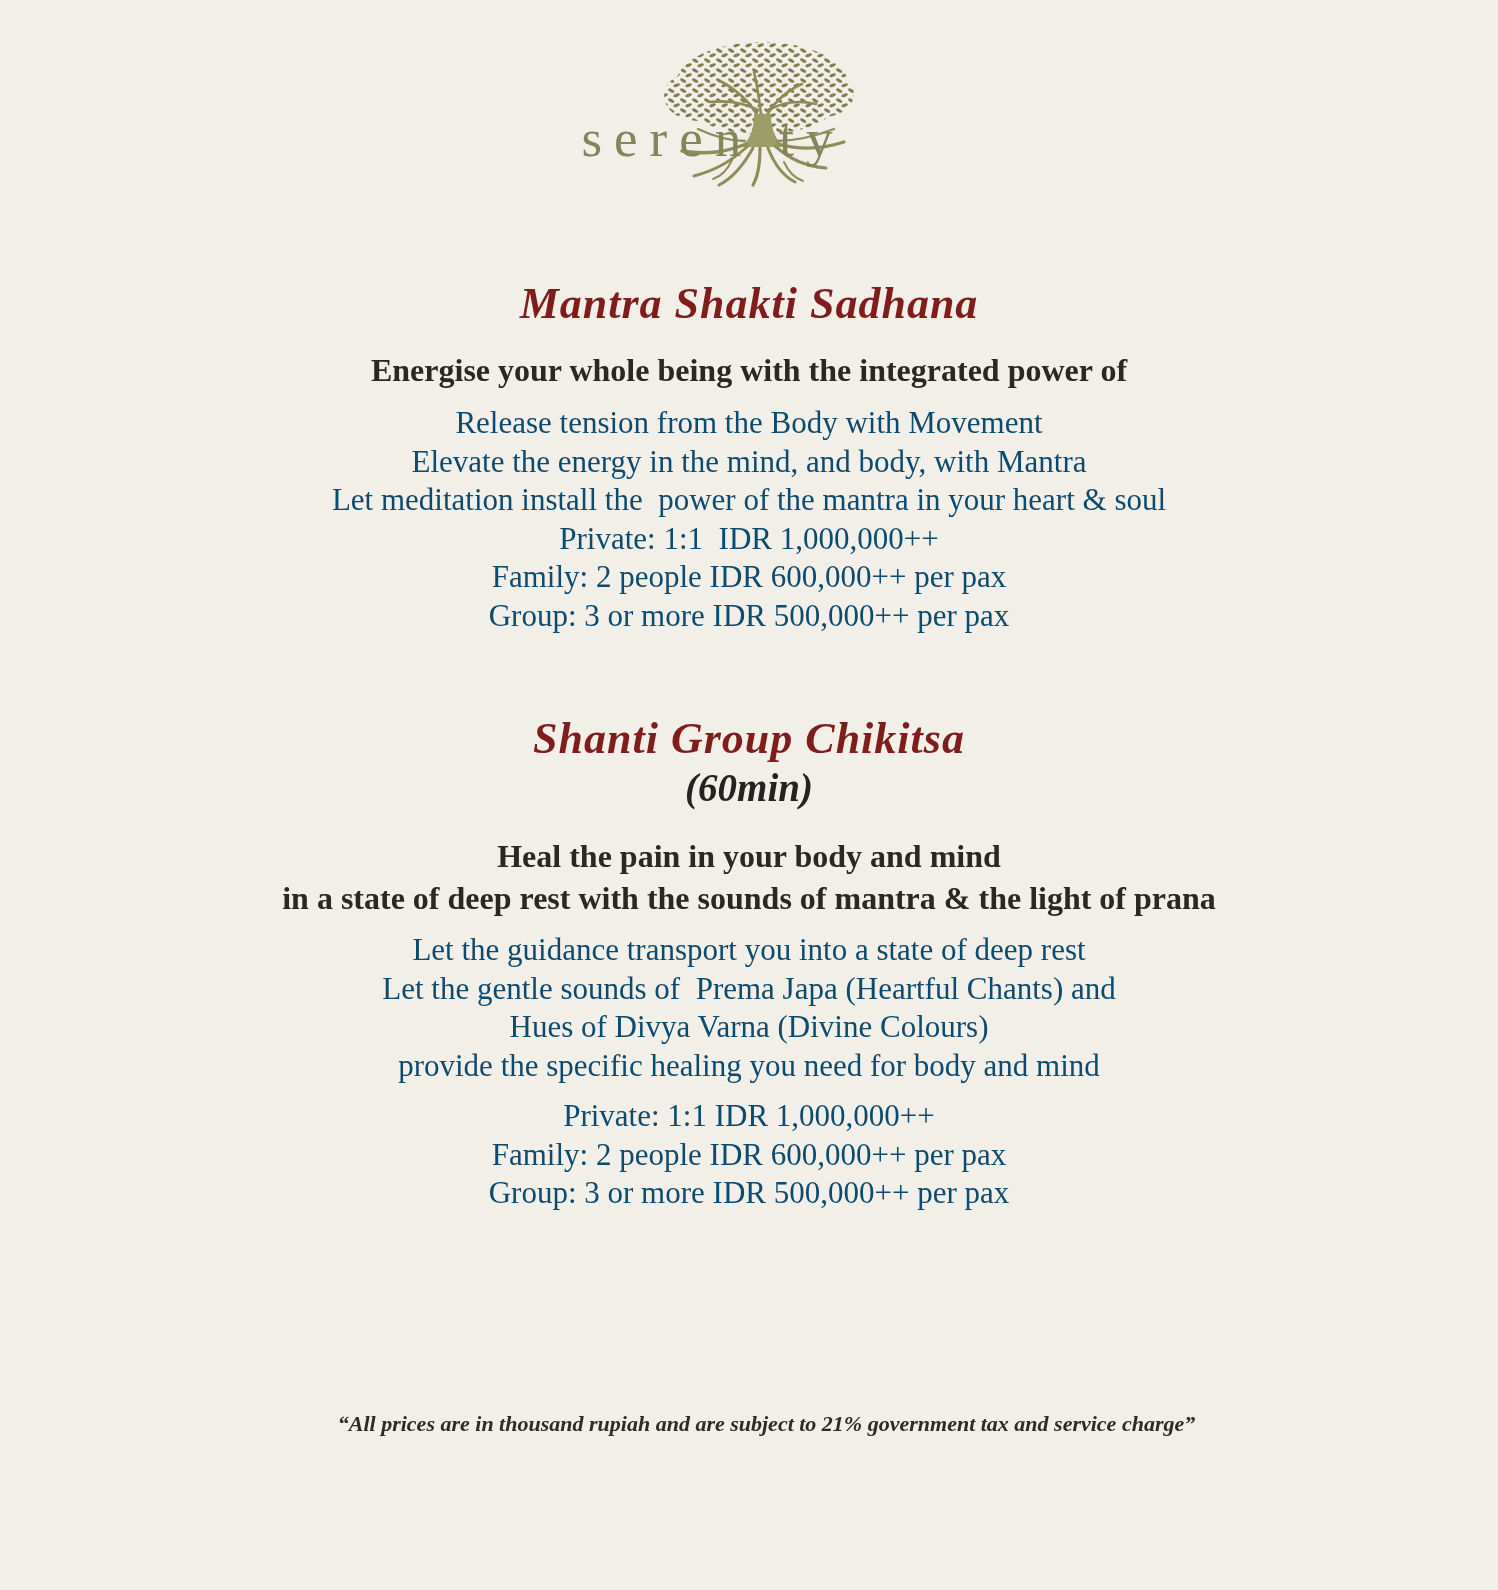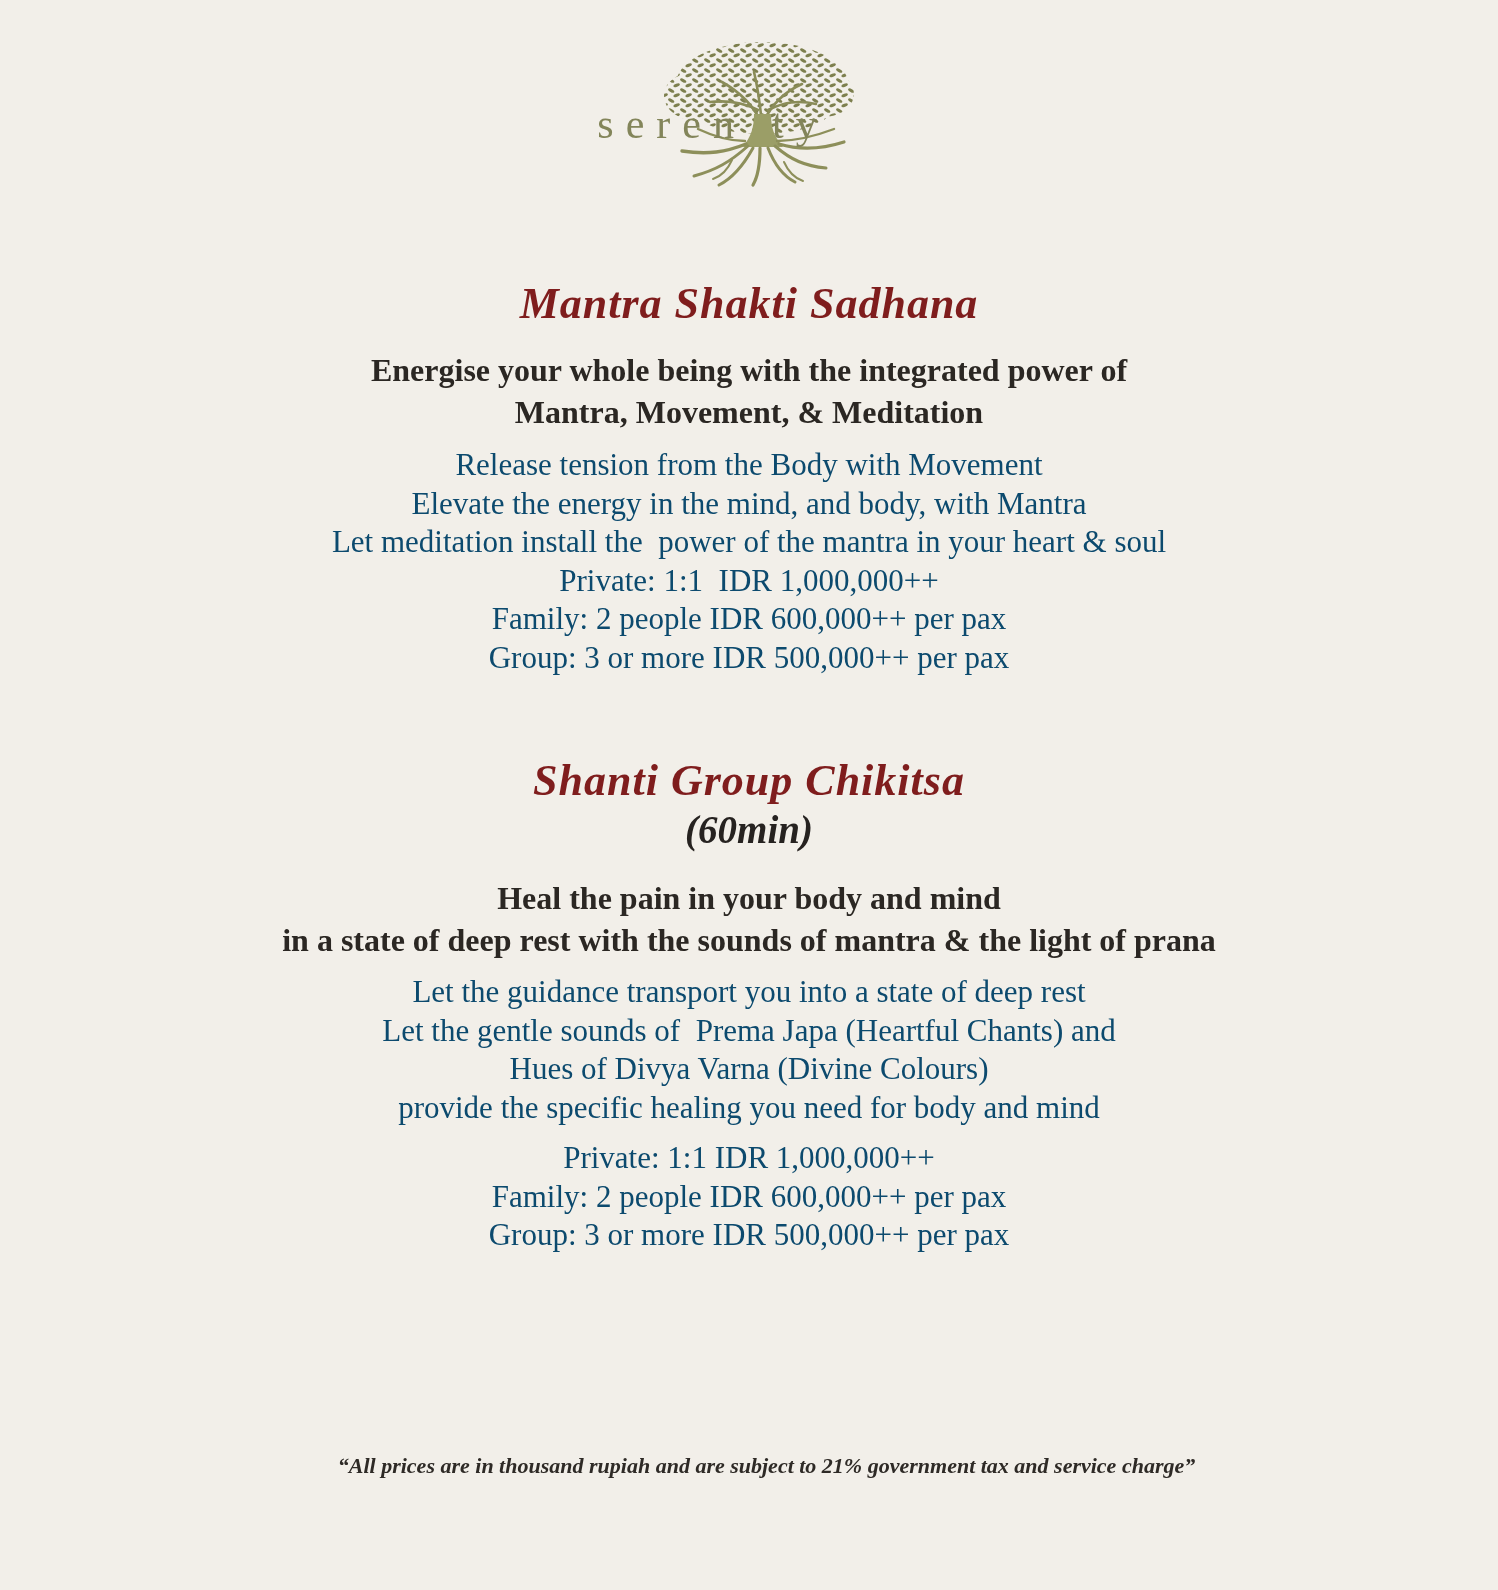--- a/index.html
+++ b/index.html
@@ -27,27 +27,27 @@
     transform: translateX(-36px);
   }
   .logo svg {
     position: absolute;
     top: 0;
     left: 50%;
     transform: translateX(calc(-50% + 34px));
   }
   .logo-text {
     position: absolute;
-    top: 65px;
+    top: 79px;
     left: 0;
     width: 100%;
     display: flex;
     justify-content: center;
     gap: 26px;
-    font-size: 42px;
+    font-size: 53px;
     line-height: 42px;
     letter-spacing: 12px;
     color: #83855a;
   }
 
   
   .service-title {
     margin: 0;
     margin-top: 86px;
     font-size: 44px;
@@ -145,21 +145,20 @@
     <div class="logo-text">
       <span>seren</span>
       <span>ty</span>
     </div>
   </header>
 
   <section class="section-1">
     <h1 class="service-title">Mantra Shakti Sadhana</h1>
     <div class="tagline">
         <div class="line">Energise your whole being with the integrated power of</div>
-        <div class="line">Mantra, Movement, &amp; Meditation</div>
       </div>
     <div class="body-lines">
         <div class="line">Release tension from the Body with Movement</div>
         <div class="line">Elevate the energy in the mind, and body, with Mantra</div>
         <div class="line">Let meditation install the  power of the mantra in your heart &amp; soul</div>
       </div>
     <div class="body-lines pricing">
         <div class="line">Private: 1:1  IDR 1,000,000++</div>
         <div class="line">Family: 2 people IDR 600,000++ per pax</div>
         <div class="line">Group: 3 or more IDR 500,000++ per pax</div>

